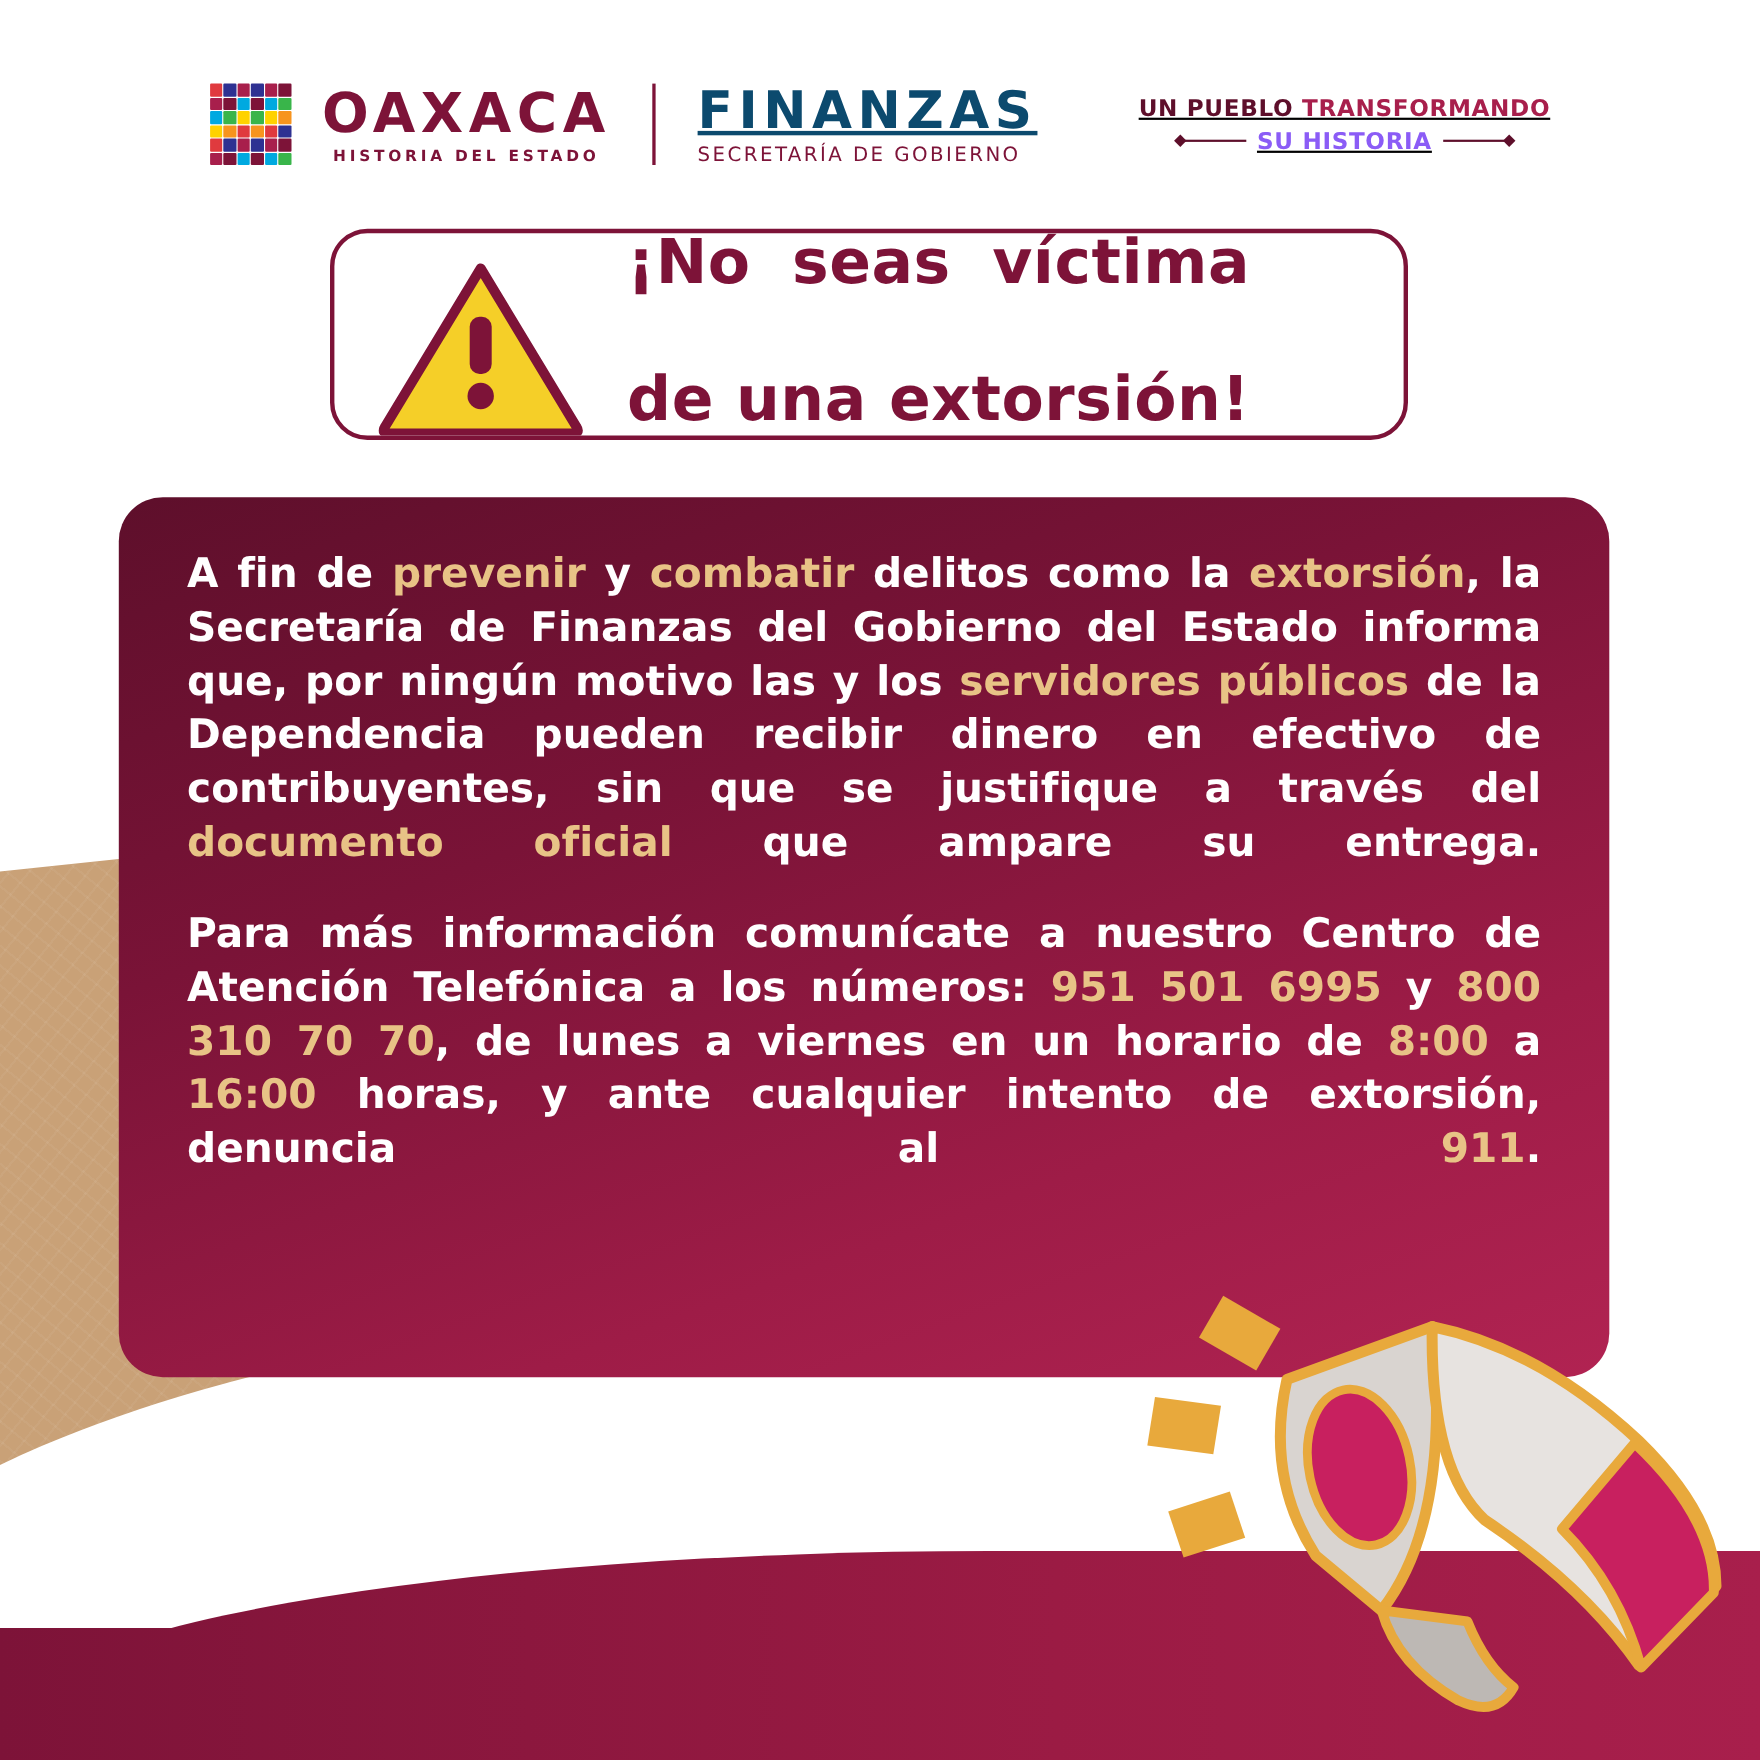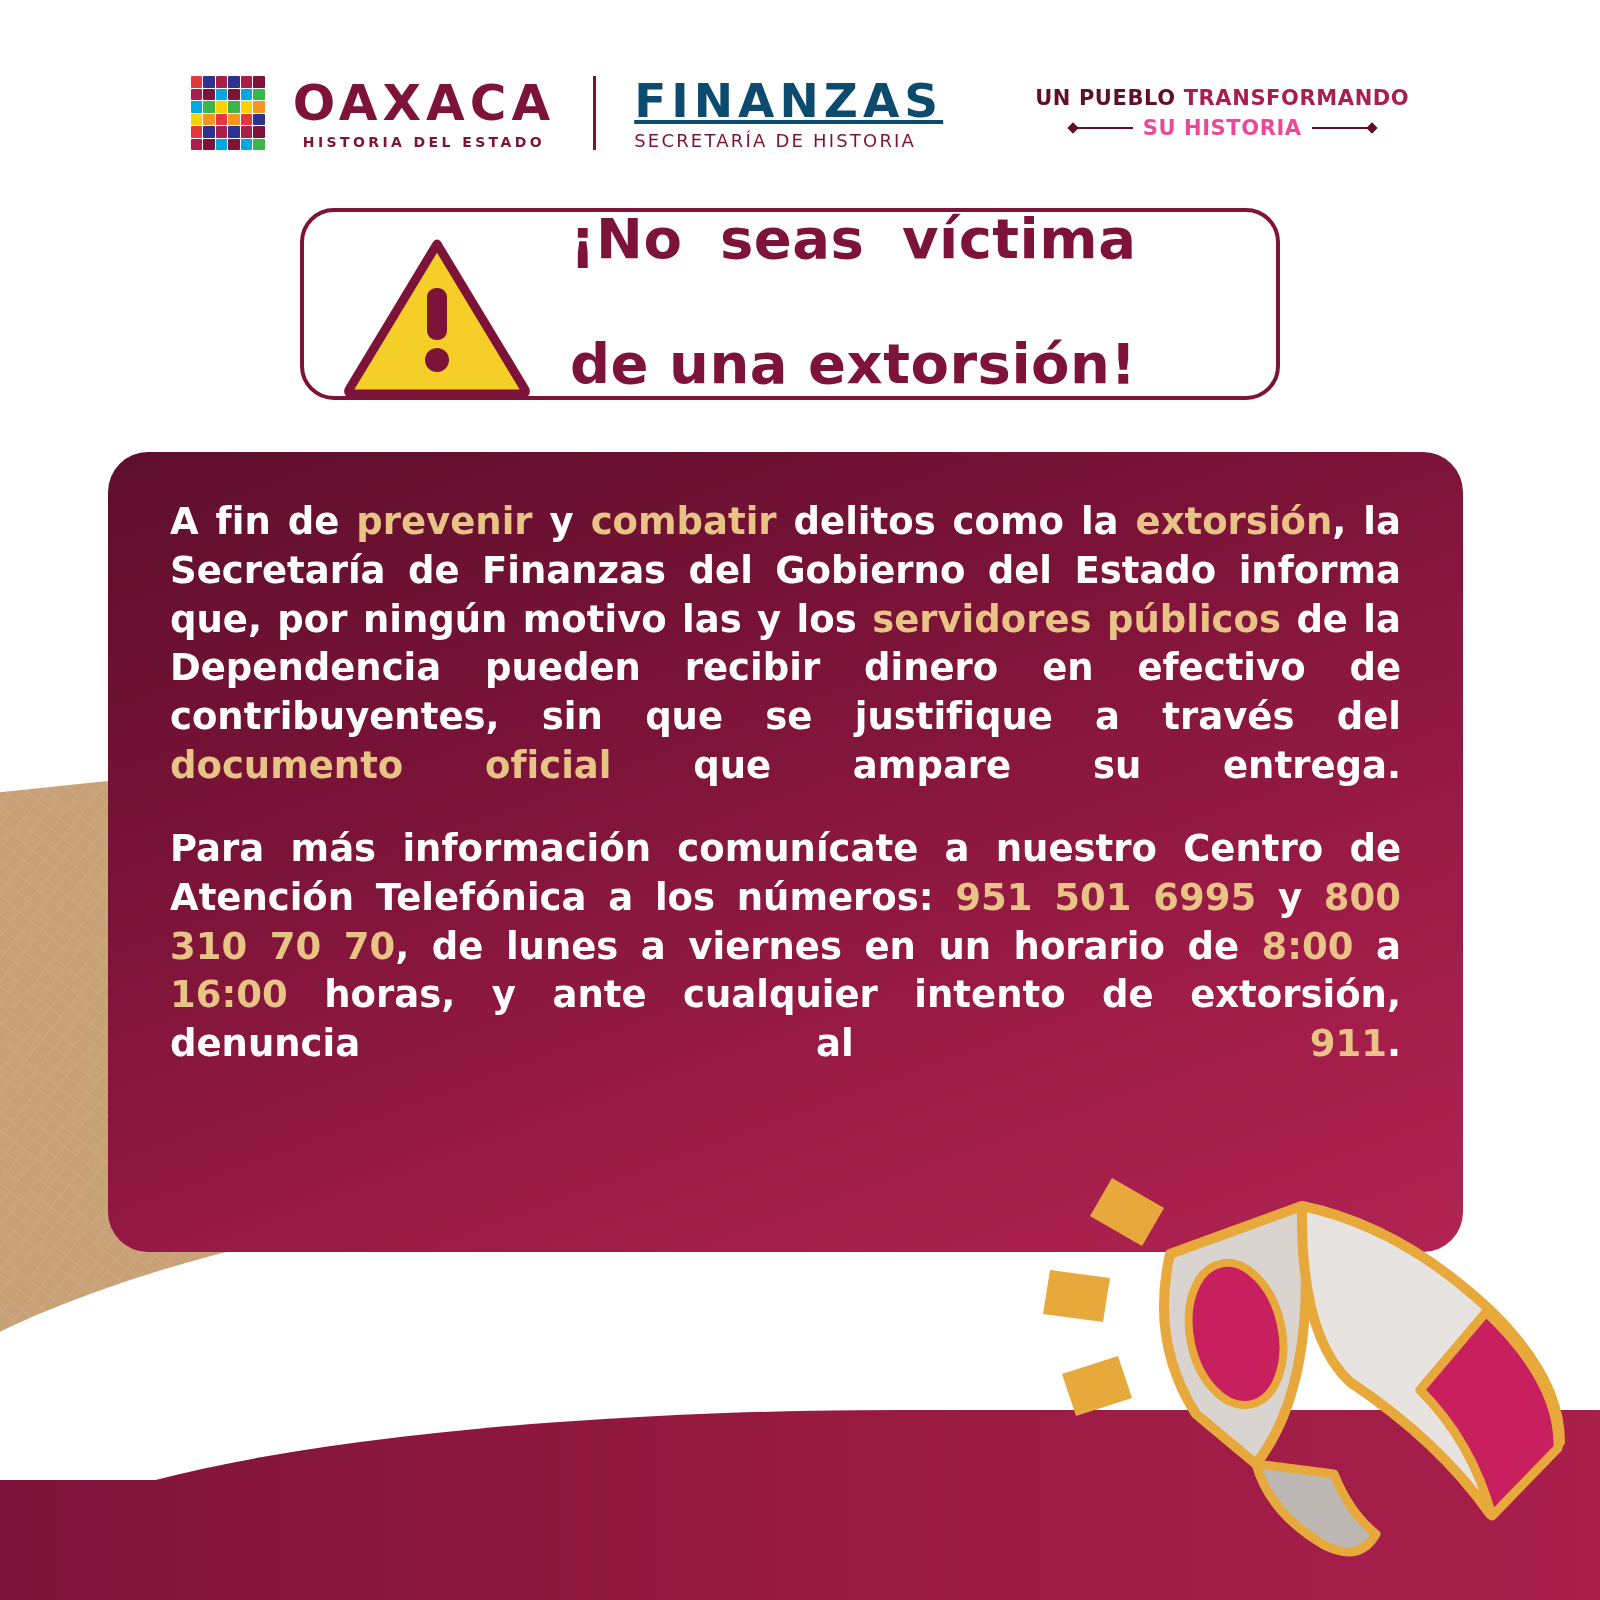--- a/index.html
+++ b/index.html
@@ -132,31 +132,32 @@
     font-weight: 400;
     letter-spacing: 2.2px;
     color: #7d1338;
   }
   .slogan {
     margin-left: 64px;
     display: flex;
     flex-direction: column;
     align-items: center;
     line-height: 1.25;
+    text-decoration: underline;
   }
   .slogan-l1 { font-size: 21px; font-weight: 700; letter-spacing: 0.6px; }
   .slogan-l1 .dark { color: #5e0f2b; }
   .slogan-l1 .light { color: #a81f4c; }
   .slogan-l2row {
     display: flex;
     align-items: center;
     gap: 10px;
     margin-top: 4px;
   }
-  .slogan-l2 { font-size: 21px; font-weight: 700; color: #ec4899; letter-spacing: 0.6px; }
+  .slogan-l2 { font-size: 21px; font-weight: 700; color: #8b5cf6; letter-spacing: 0.6px; }
   .slogan-rule {
     width: 64px; height: 2px; background: #5e0f2b; position: relative;
   }
   .slogan-rule::after {
     content: ""; position: absolute; top: -3px; width: 8px; height: 8px;
     background: #5e0f2b; transform: rotate(45deg);
   }
   .slogan-rule.left::after { left: 0; }
   .slogan-rule.right::after { right: 0; }
 
@@ -276,21 +277,21 @@
 
   <div class="brand-text">
     <div class="brand-oaxaca">OAXACA</div>
     <div class="brand-sub">HISTORIA DEL ESTADO</div>
   </div>
 
   <div class="divider-v"></div>
 
   <div class="fin-text">
     <div class="fin-title">FINANZAS</div>
-    <div class="fin-sub">SECRETARÍA DE HISTORIA</div>
+    <div class="fin-sub">SECRETARÍA DE GOBIERNO</div>
   </div>
 
   <div class="slogan">
     <div class="slogan-l1">
       <span class="dark">UN PUEBLO </span><span class="light">TRANSFORMANDO</span>
     </div>
     <div class="slogan-l2row">
       <span class="slogan-rule left"></span>
       <span class="slogan-l2">SU HISTORIA</span>
       <span class="slogan-rule right"></span>

